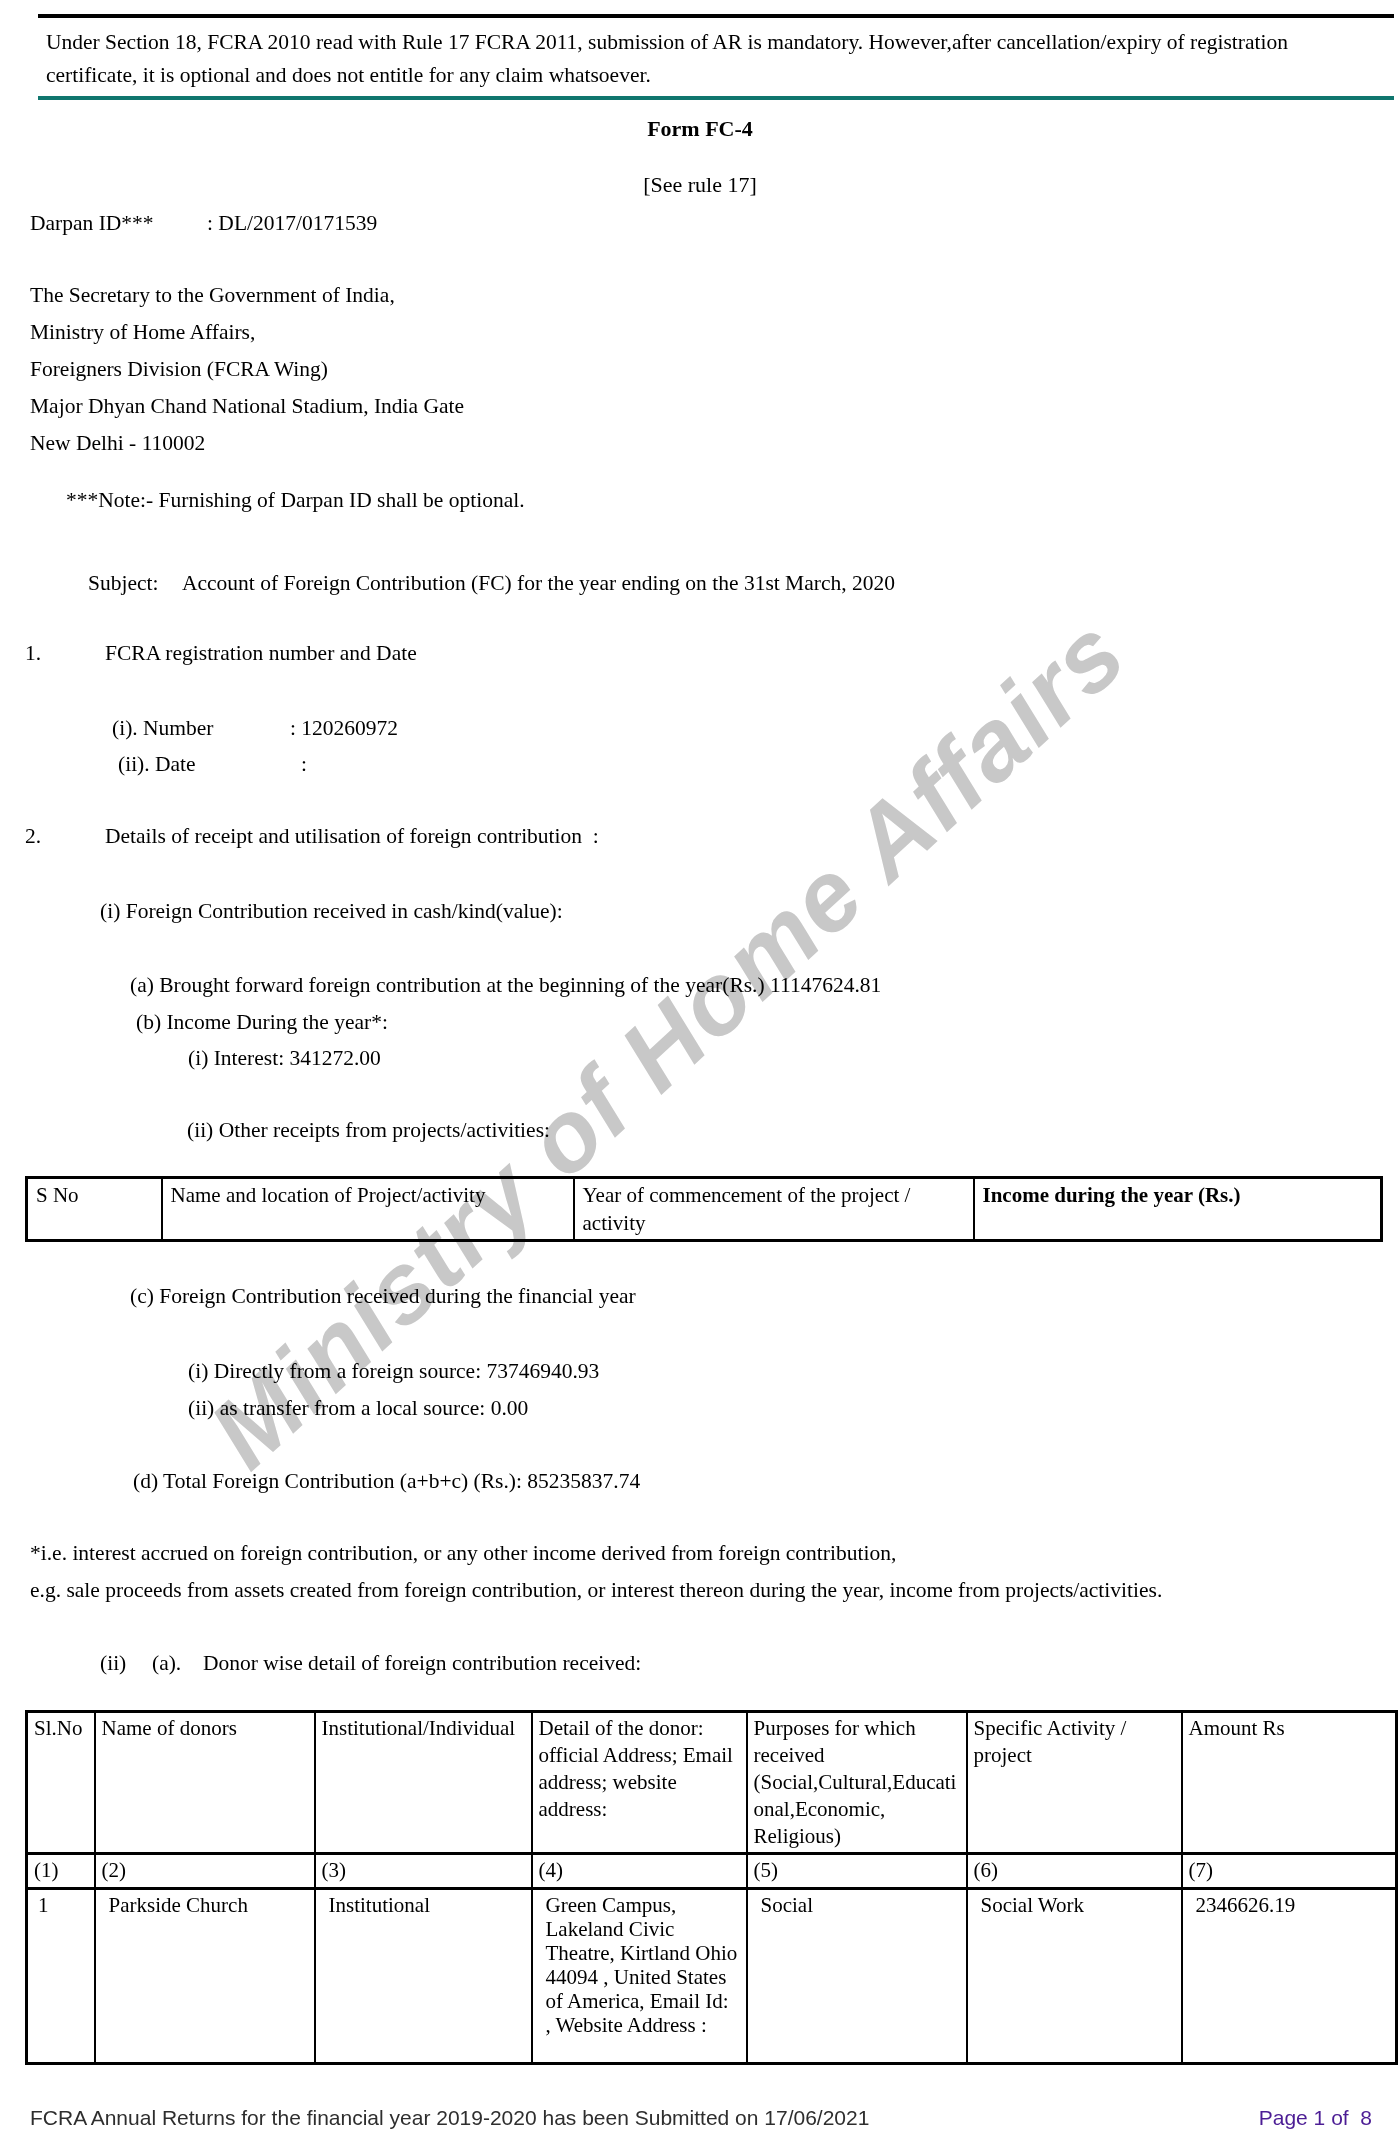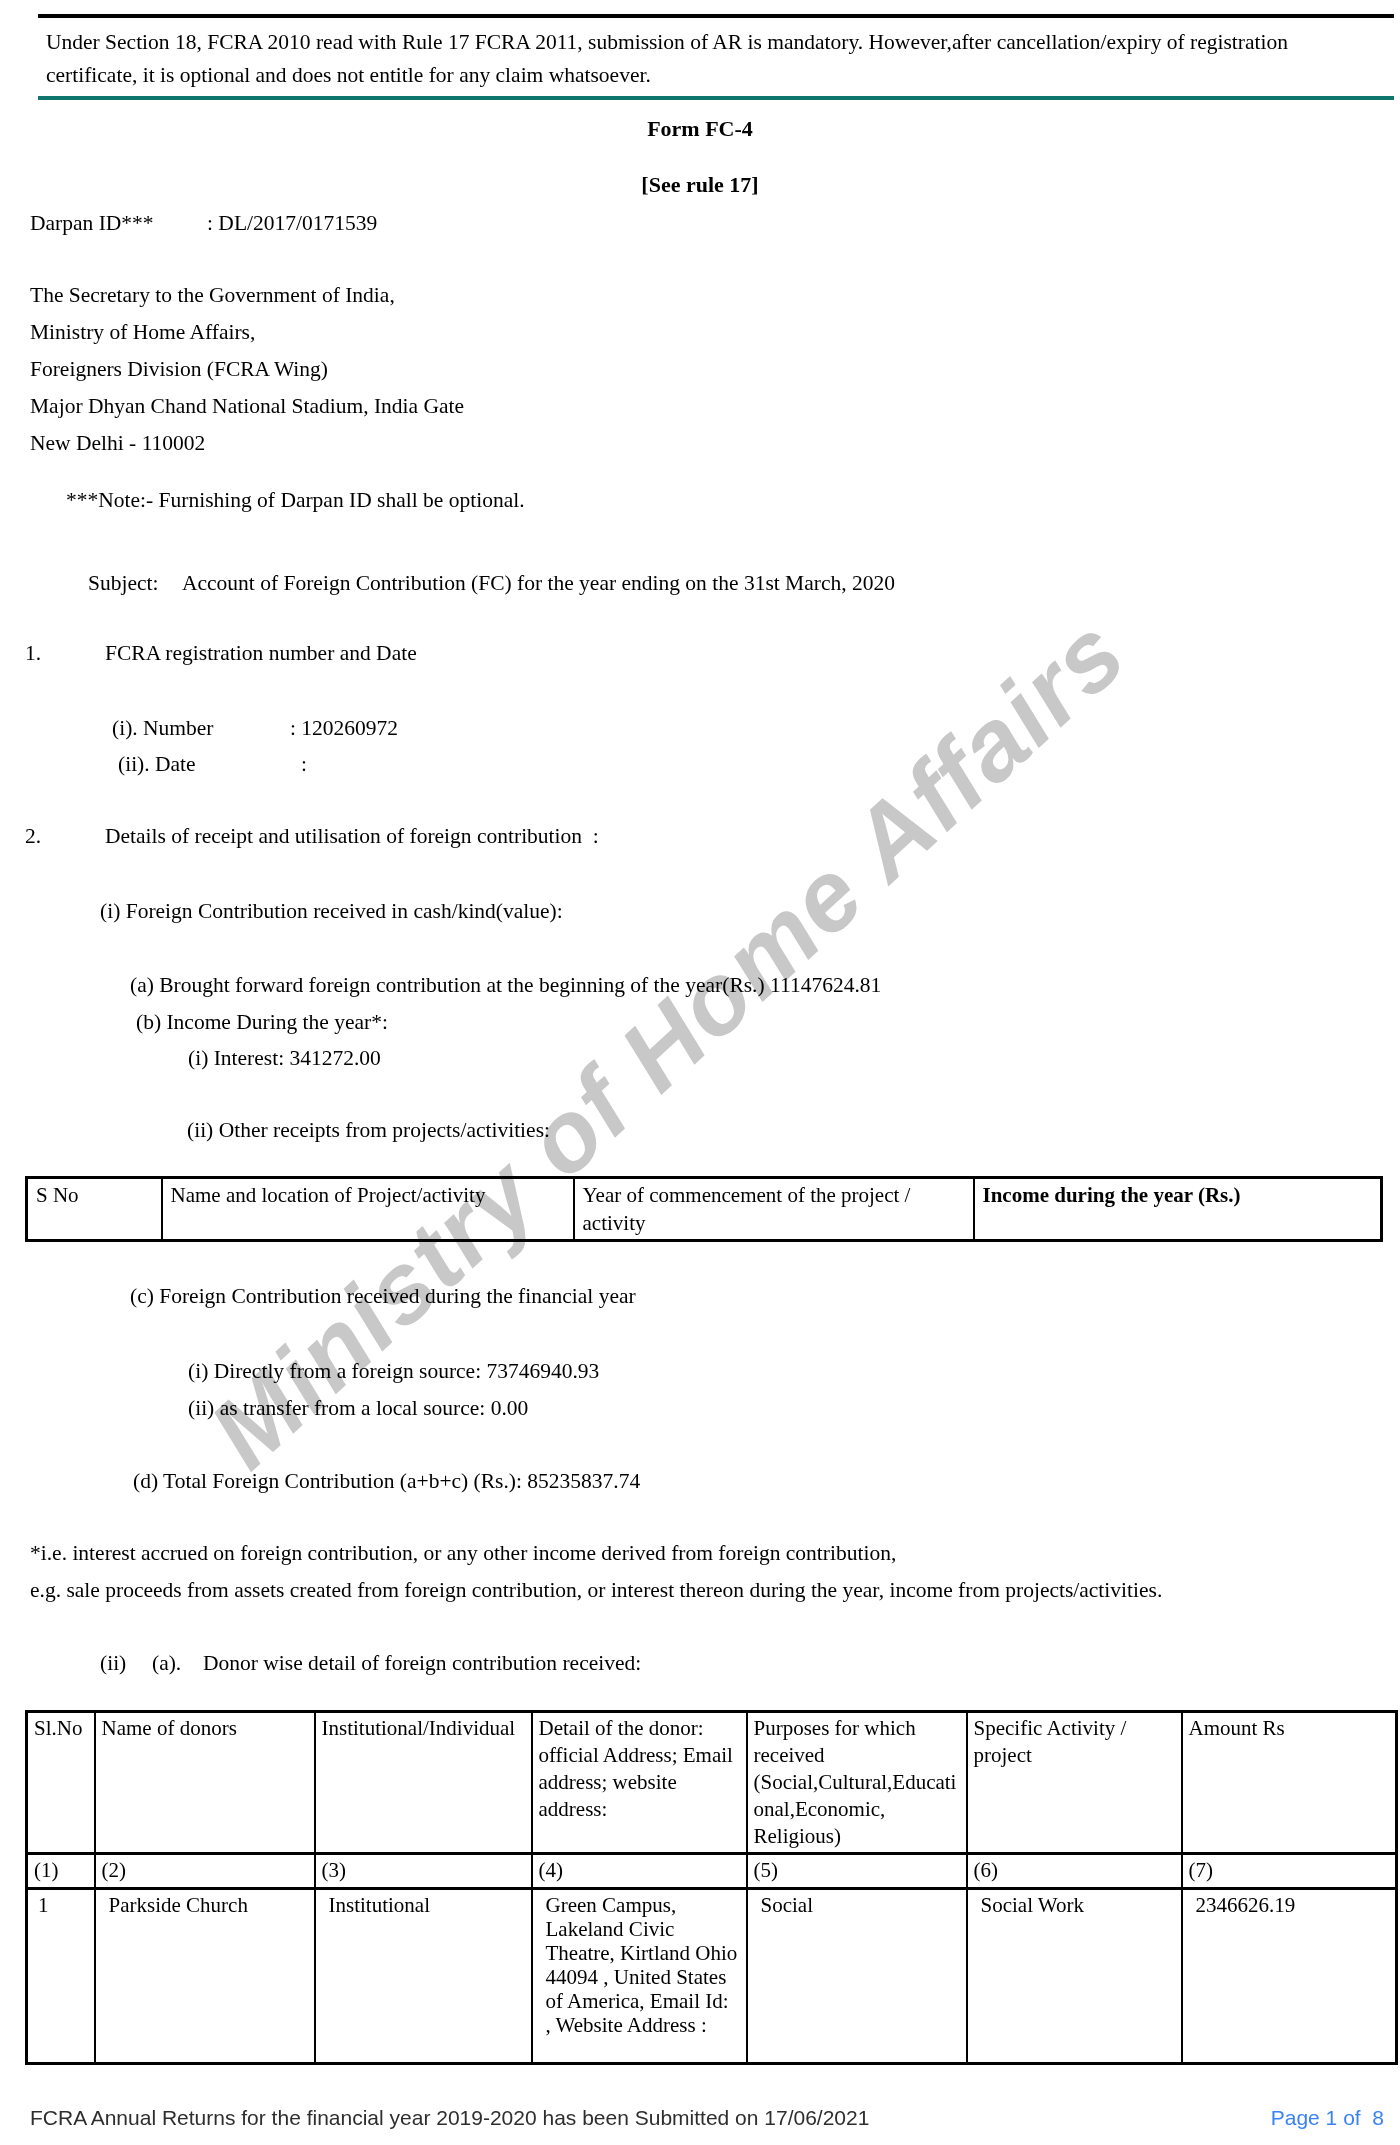--- a/index.html
+++ b/index.html
@@ -12,21 +12,21 @@
 
   
   .notice {
     left:22px; top:14px; width:1356px; box-sizing:border-box;
     border-top:4px solid #000; border-bottom:4px solid #0f766e;
     padding:8px 46px 4px 8px; line-height:33px;margin-left:16px;
   }
 
   .center { left:0; width:100%; text-align:center; }
   .form-title { top:116px; font-weight:bold; font-size:22px; }
-  .form-subtitle { top:172px; font-weight:bold; font-size:22px; }
+  .form-subtitle { top:172px; font-weight:normal; font-size:22px; }
 
   .darpan { top:211px; left:30px; }
   .darpan .lbl { display:inline-block; width:177px; }
 
   .address { top:277px; left:30px; line-height:37px; }
 
   .note-line { top:488px; left:30px;margin-left:36px; }
 
   .subject { top:571px; left:88px; }
   .subject .lbl { display:inline-block; width:94px; }
@@ -71,21 +71,21 @@
 
   .watermark {
     top:985px; left:-5px; width:1345px; text-align:center;
     font-family:"Liberation Sans", sans-serif; font-style:italic; font-weight:bold;
     font-size:100px; color:#c8c8c8; letter-spacing:2px;
     transform:rotate(-42.6deg); transform-origin:center; z-index:0; white-space:nowrap;
   }
   .content { position:absolute; inset:0; z-index:1; }
 
   .footer-left  { top:2106px; left:30px;  font-family:"Liberation Sans", sans-serif; font-size:21px; color:#2e2e2e; }
-  .footer-right { top:2106px; right:16px; font-family:"Liberation Sans", sans-serif; font-size:21px; color:#3b82f6; }
+  .footer-right { top:2106px; right:28px; font-family:"Liberation Sans", sans-serif; font-size:21px; color:#4c1d95; }
 </style>
 </head>
 <body>
 
 <div class="abs watermark">Ministry of Home Affairs</div>
 
 <div class="content">
 
   <div class="abs notice">Under Section 18, FCRA 2010 read with Rule 17 FCRA 2011, submission of AR is mandatory. However,after cancellation/expiry of registration certificate, it is optional and does not entitle for any claim whatsoever.</div>
 

